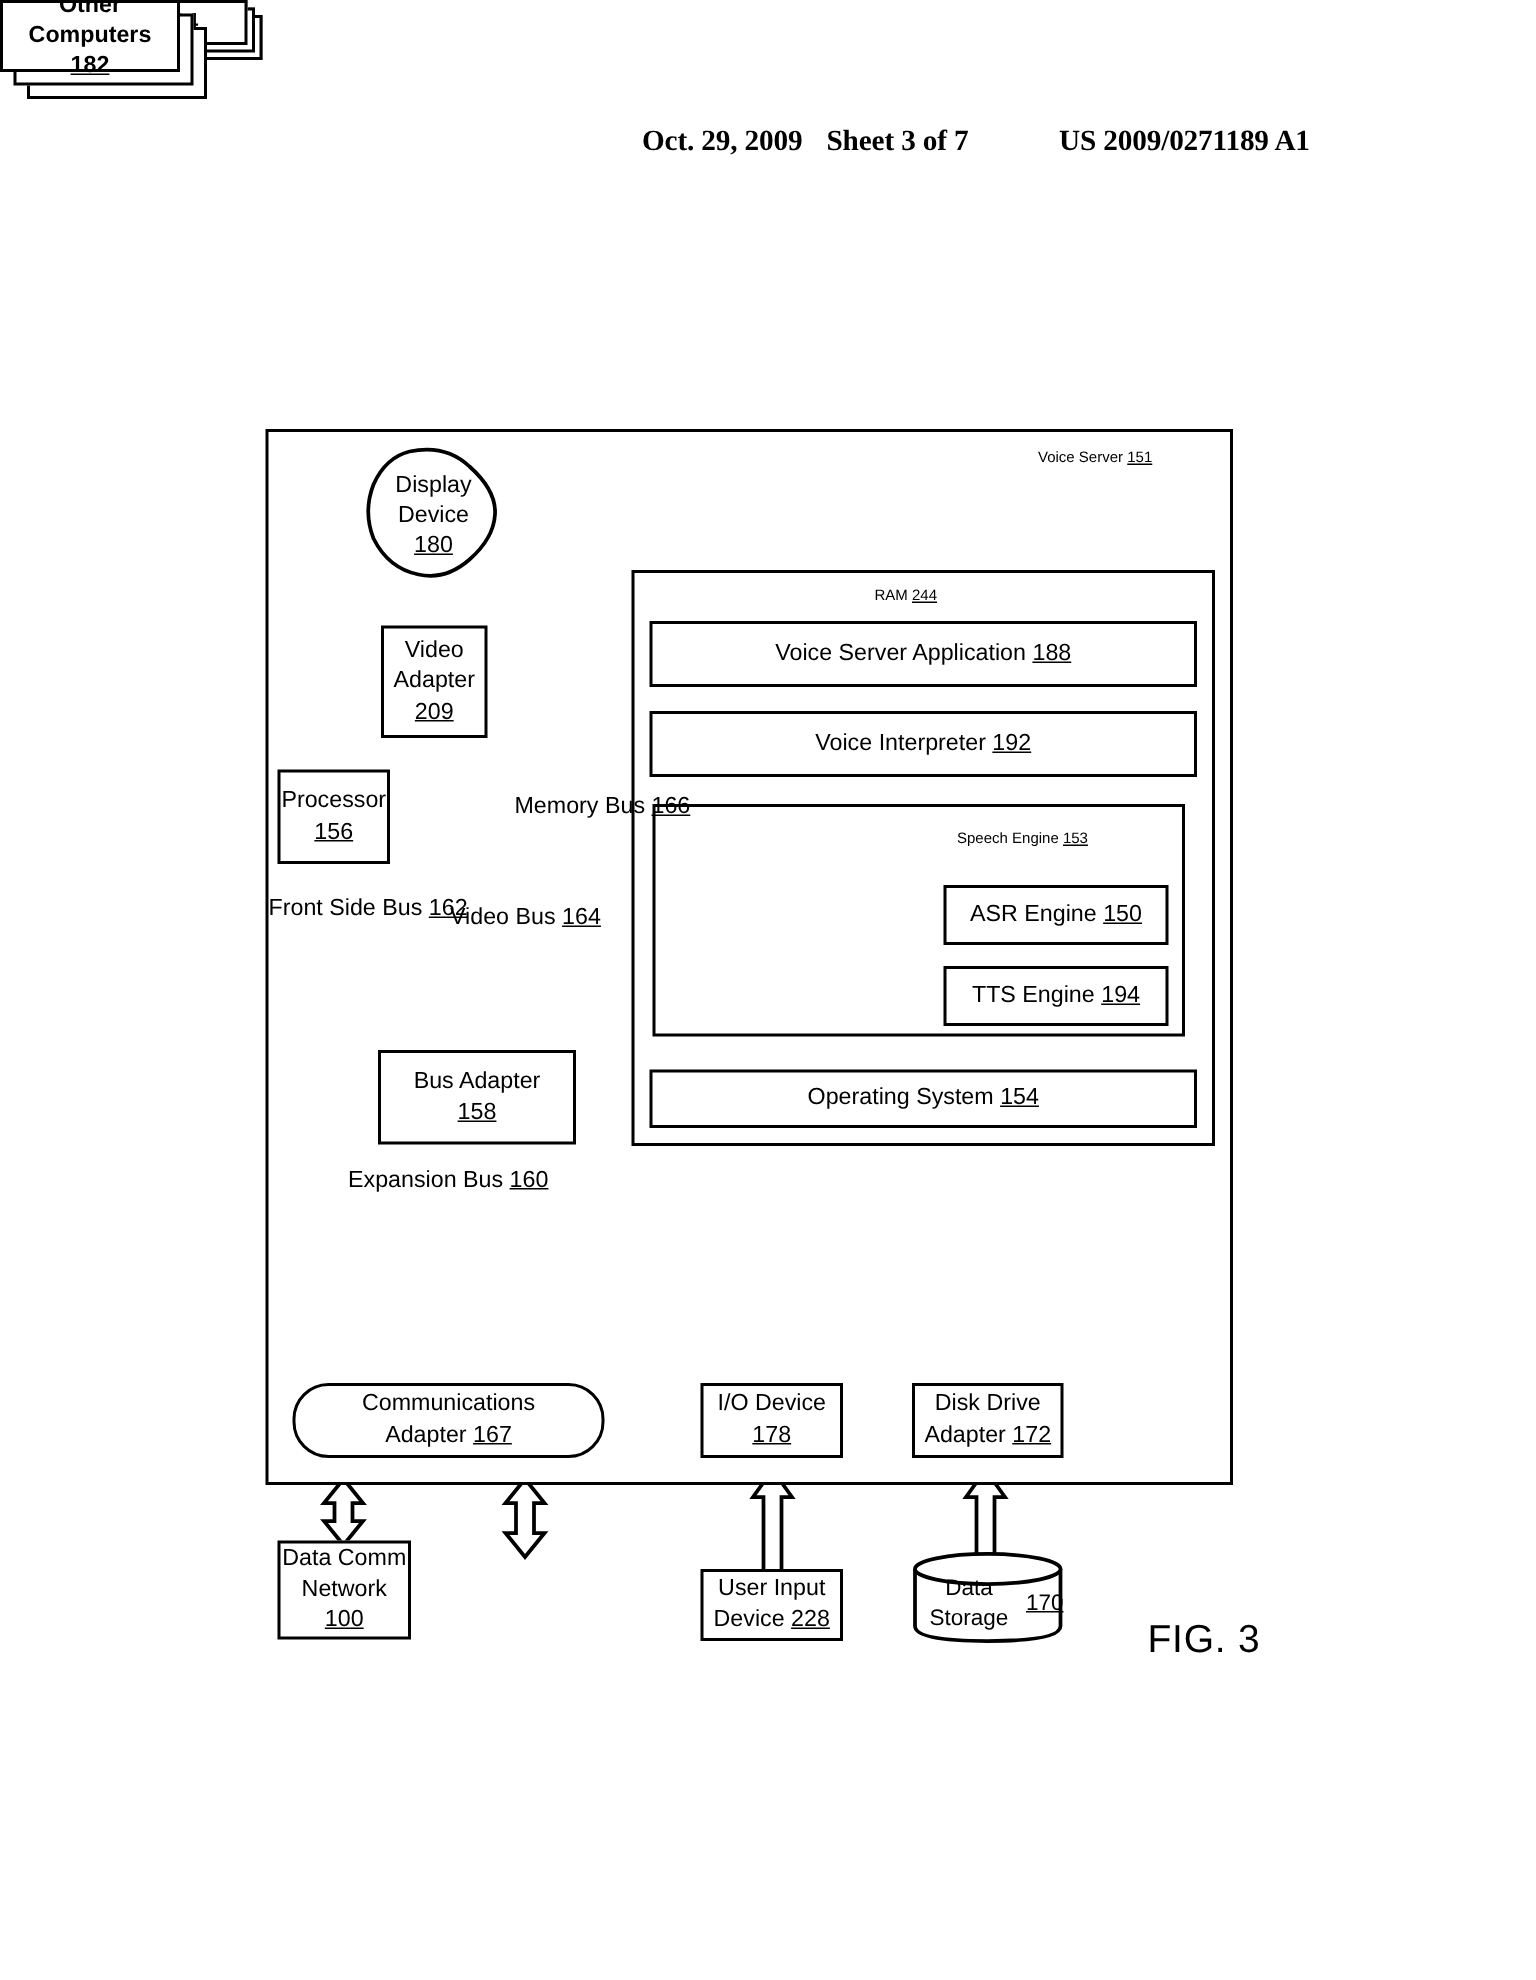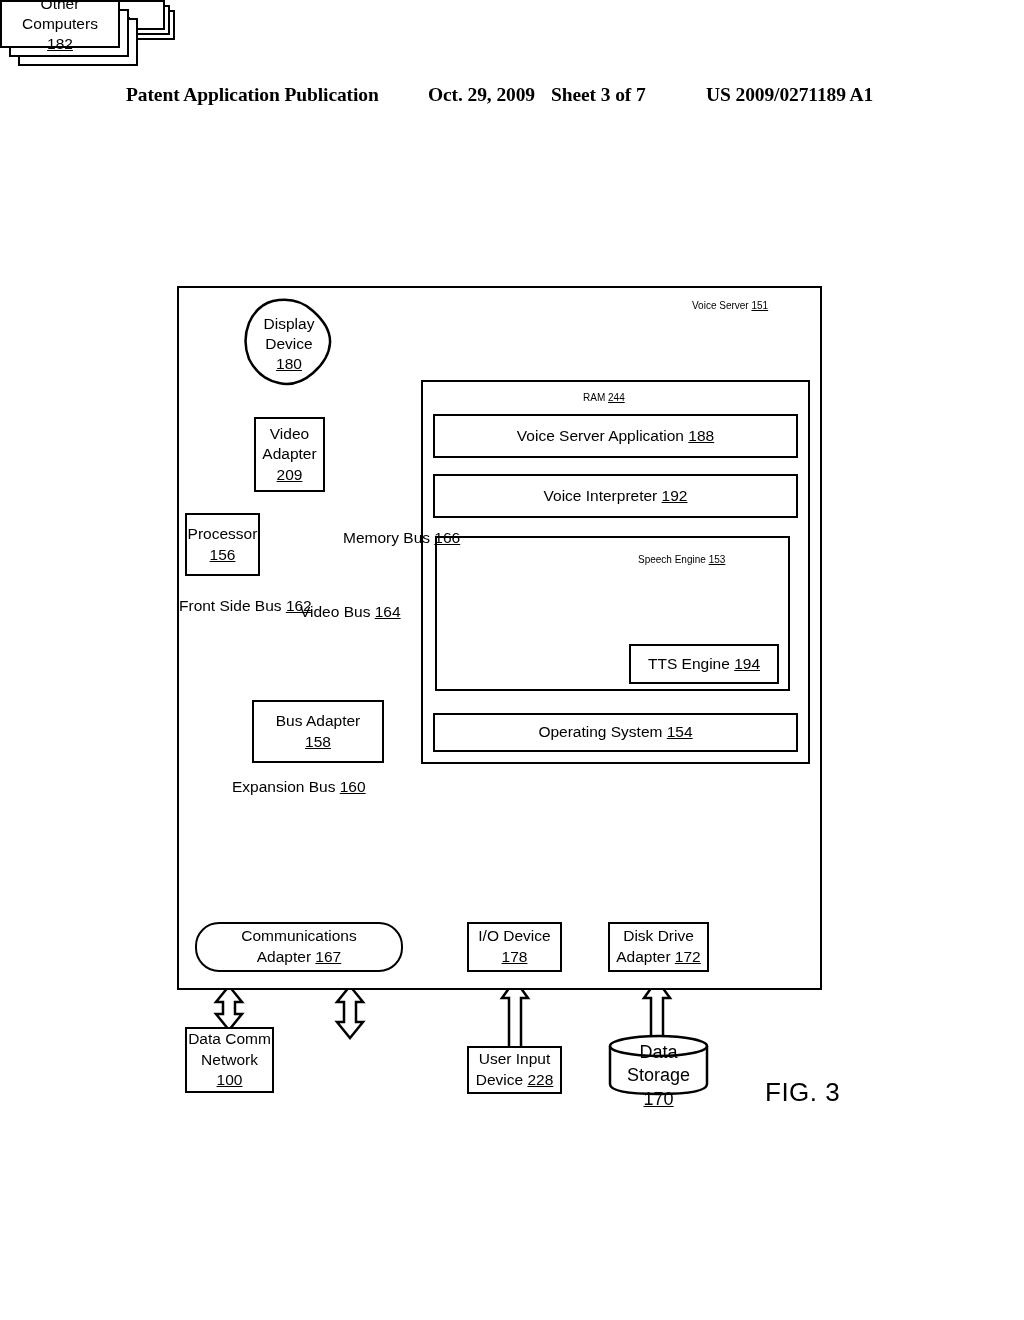--- a/index.html
+++ b/index.html
@@ -92,21 +92,21 @@
   .free-label {
     position: absolute;
     font-size: 15.5px;
     line-height: 1.3;
     text-align: center;
     white-space: nowrap;
     z-index: 6;
   }
 
   
-  .stack { z-index: 5; }
+  .stack { z-index: 5; font-weight: bold; }
   .stack .sheet {
     position: absolute;
     box-sizing: border-box;
     border: 2.5px solid #000;
     background: #fff;
   }
   .stack .sheet.s3 { left: 10px; top: 10px; }
   .stack .sheet.s2 { left: 5px;  top: 5px;  }
   .stack .sheet.s1 {
     left: 0; top: 0;
@@ -133,24 +133,24 @@
     box-sizing: border-box;
   }
 
   
   .cylinder { position: absolute; z-index: 5; }
   .cylinder .cyl-text {
     position: absolute;
     left: 0; top: 0;
     width: 100%; height: 100%;
     display: flex;
-    flex-direction: column;
+    flex-direction: row;
     align-items: center;
-    justify-content: space-between;
-    font-size: 18px;
+    justify-content: flex-end;
+    font-size: 15px;
     line-height: 1.3;
     text-align: center;
     padding-top: 7px;
     box-sizing: border-box;
   }
 
   
   #fig-caption {
     position: absolute;
     left: 765px;
@@ -159,21 +159,20 @@
     font-size: 26px;
     letter-spacing: 0.5px;
     white-space: nowrap;
     z-index: 7;
   }
 </style>
 </head>
 <body>
 
 <div id="page-header">
-  <span class="hdr-pub">Patent Application Publication</span>
   <span class="hdr-date">Oct. 29, 2009</span>
   <span class="hdr-sheet">Sheet 3 of 7</span>
   <span class="hdr-pat">US 2009/0271189 A1</span>
 </div>
 
 <div id="figure">
 
   <div class="outer-container" style="left:177px; top:286px; width:645px; height:704px;"></div>
 
   <svg id="wires" viewBox="0 0 1024 1320" width="1024" height="1320">
@@ -347,20 +346,26 @@
     <div class="sheet s3" style="width:165px; height:30px;"></div>
     <div class="sheet s2" style="width:165px; height:30px;"></div>
     <div class="sheet s1" style="width:165px; height:30px;">
       <span class="ln">
         <span>Grammar</span>
         <span class="num">104</span>
       </span>
     </div>
   </div>
 
+  <div class="node" style="left:629px; top:590px; width:150px; height:40px; z-index:6;">
+    <span class="ln">
+      <span>ASR Engine</span>
+      <span class="num">150</span>
+    </span>
+  </div>
 
   <div class="node" style="left:629px; top:644px; width:150px; height:40px; z-index:6;">
     <span class="ln">
       <span>TTS Engine</span>
       <span class="num">194</span>
     </span>
   </div>
 
   <div class="node" style="left:433px; top:713px; width:365px; height:39px;">
     <span class="ln">

